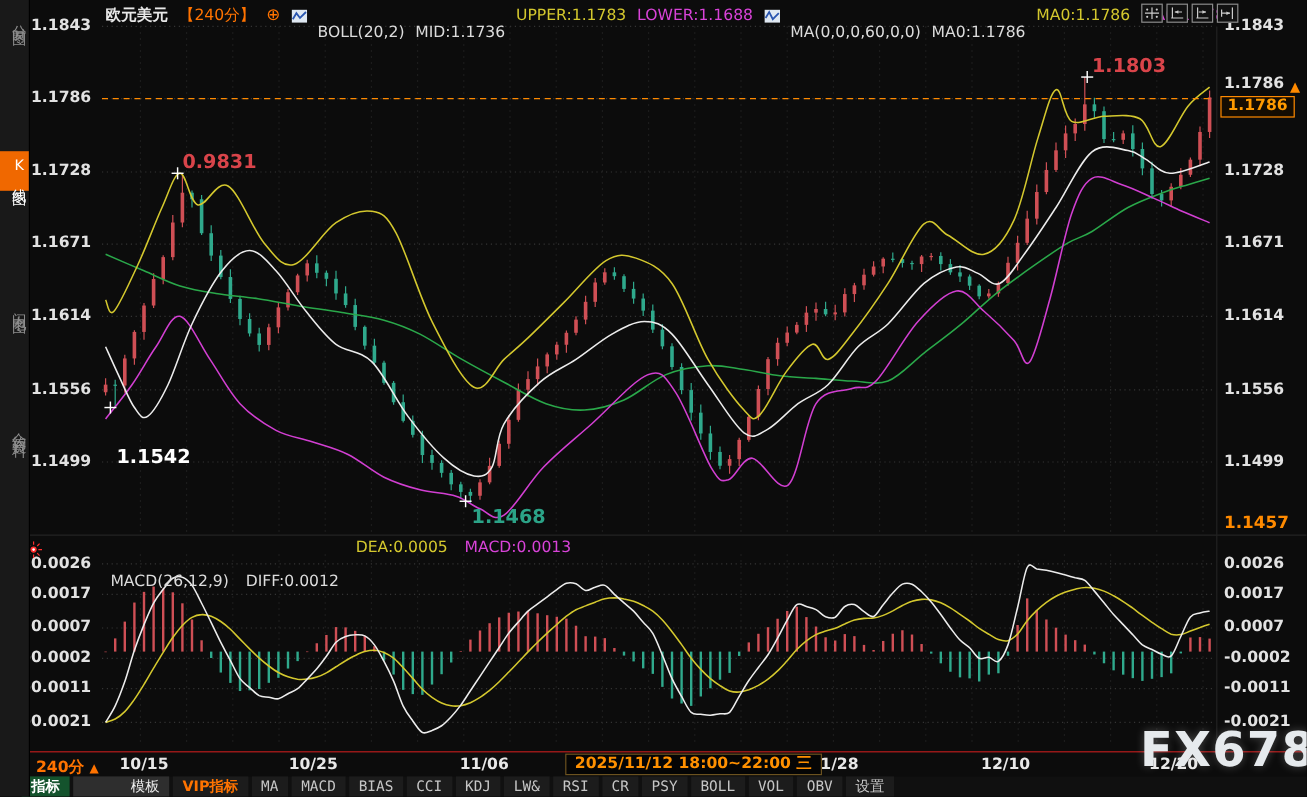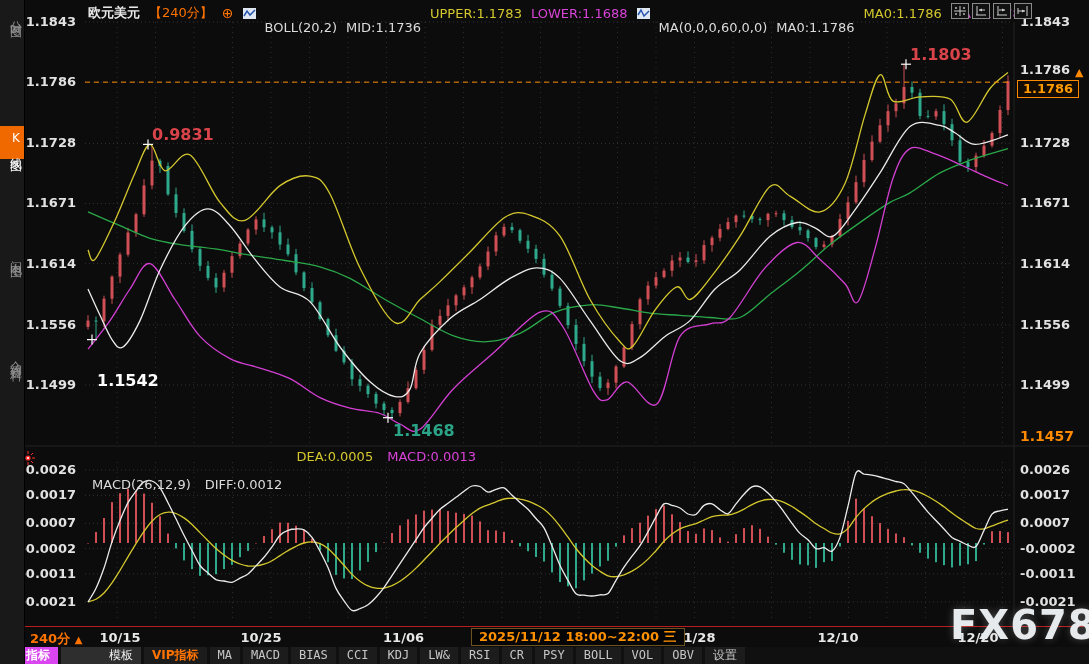--- a/index.html
+++ b/index.html
@@ -37,21 +37,21 @@
   .axis-row{position:absolute;left:25px;right:0;top:626px;height:20px;border-top:1px solid #b91c1c;z-index:12;}
   .interval-btn{position:absolute;left:5px;top:3px;color:#ff7300;font-weight:bold;font-size:13px;cursor:pointer;}
   .date{position:absolute;top:3px;font-weight:bold;font-size:13px;color:#e8e8e8;width:70px;text-align:center;}
   .date-highlight{position:absolute;left:446px;top:1px;height:16px;line-height:16px;padding:0 7px;
                   border:1px solid #6b5220;background:#050505;color:#ff9000;font-weight:bold;font-size:13px;z-index:13;}
   
   .toolbar{position:absolute;left:25px;right:0;top:647px;height:17px;background:#101010;z-index:12;}
   #tabs{position:absolute;left:-7px;top:0;display:flex;gap:3px;}
   .tab{height:17px;line-height:17px;padding:0 8px;font-size:12px;color:#c6c6c6;background:#1c1c1c;cursor:pointer;white-space:nowrap;}
   .tab.mono{font-family:"DejaVu Sans Mono",monospace;}
-  .tab.active{background:#d946ef;color:#fff;font-weight:bold;}
+  .tab.active{background:#14532d;color:#fff;font-weight:bold;}
   .tab.secondary{background:#2e2e2e;color:#f0f0f0;padding-left:48px;}
   .tab.vip{color:#ff7300;font-weight:bold;}
   .watermark{position:absolute;left:950px;top:602px;font-size:40px;font-weight:bold;color:#e6eaed;
              letter-spacing:1px;z-index:30;text-shadow:0 0 8px rgba(255,255,255,.25);}
 </style>
 </head>
 <body>
 
 <div class="stage">
 

